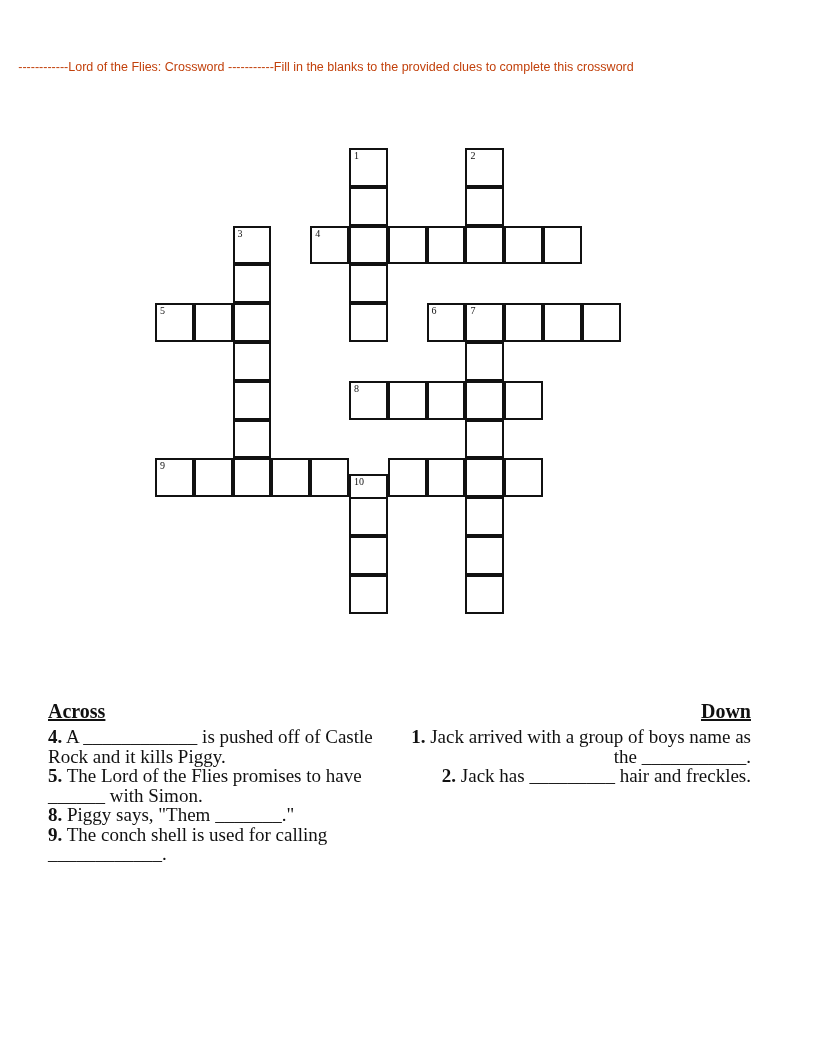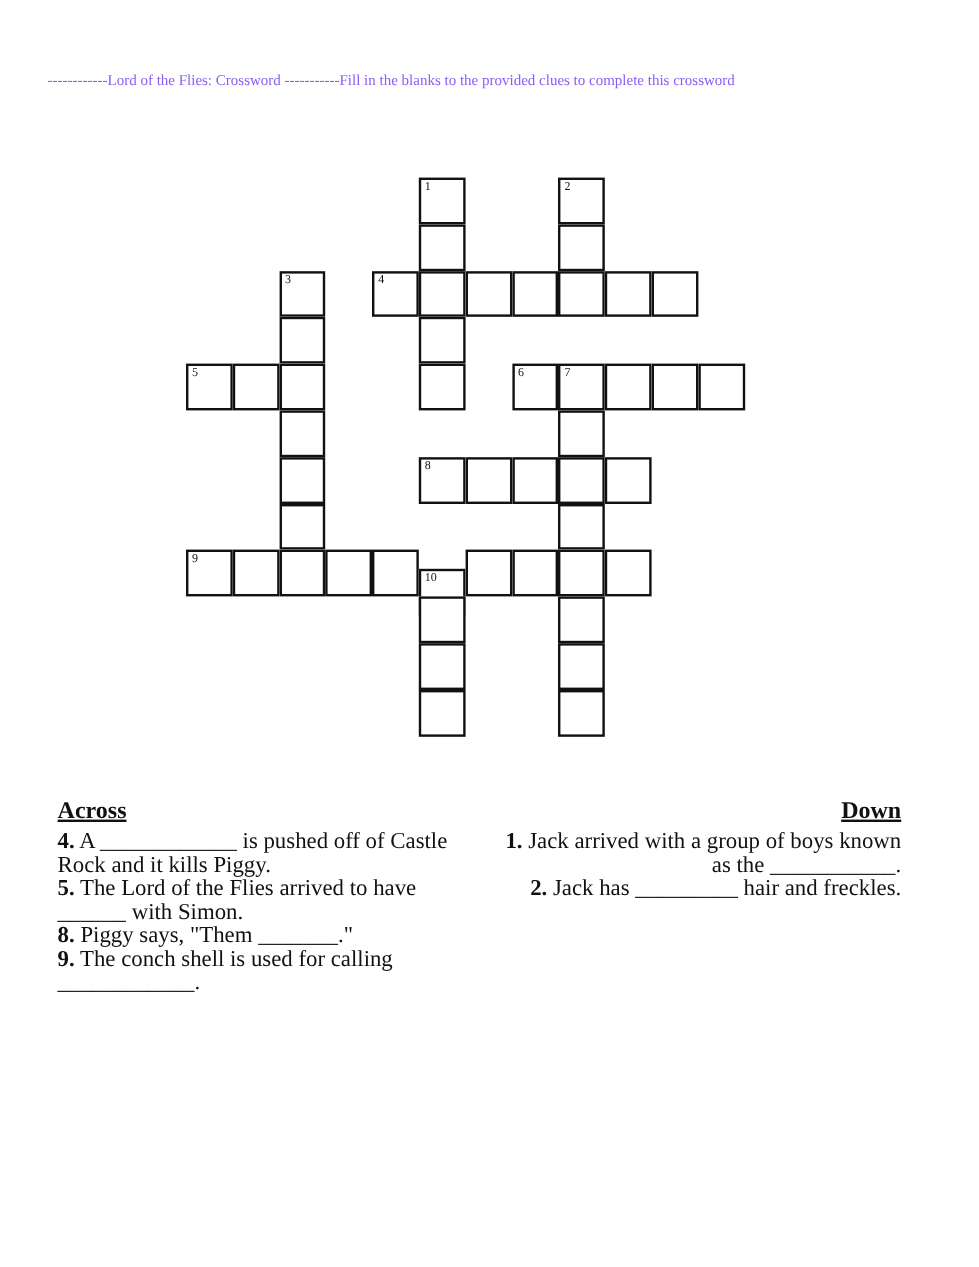--- a/index.html
+++ b/index.html
@@ -1,21 +1,21 @@
 <!DOCTYPE html>
 <html><head>
   <meta charset="utf-8">
   <style>
     html, body { margin: 0; padding: 0; background: #ffffff; }
     body { width: 816px; height: 1056px; position: relative; overflow: hidden; color: #111; font-family: "DejaVu Serif", "Liberation Serif", serif; }
-    .header { position: absolute; top: 60px; left: 0; width: 652px; text-align: center; font-family: Liberation Serif, serif; font-size: 12.5px; color: #8b5cf6; white-space: nowrap; }
+    .header { position: absolute; top: 60px; left: 0; width: 652px; text-align: center; font-family: Liberation Sans, sans-serif; font-size: 12.5px; color: #c2410c; white-space: nowrap; }
     .grid { position: absolute; left: 0; top: 0; width: 816px; height: 660px; }
     .cell { position: absolute; width: 38.8px; height: 38.8px; box-sizing: border-box; border: 2px solid #111; background: #fff; }
     .cell .num { position: absolute; left: 3px; top: 1px; font-family: "Liberation Serif", serif; font-size: 10px; line-height: 10px; color: #111; }
-    .clues { position: absolute; top: 665px; font-family: "Liberation Serif", serif; font-size: 19px; line-height: 19.5px; color: #111; }
+    .clues { position: absolute; top: 700px; font-family: "Liberation Serif", serif; font-size: 19px; line-height: 19.5px; color: #111; }
     .clues.across { left: 48px; width: 340px; }
     .clues.down { left: 411px; width: 340px; text-align: right; }
     .clues h3 { margin: 0 0 5px 0; font-size: 20px; font-weight: bold; text-decoration: underline; line-height: 22px; }
     .clue { margin: 0 0 0 0; }
     .clue b { font-weight: bold; }
   </style>
 </head>
 <body>
 
 <div class="header">------------Lord of the Flies: Crossword -----------Fill in the blanks to the provided clues to complete this crossword</div>
@@ -88,22 +88,22 @@
     <div class="cell" style="left: 426.6px; top: 458.4px;"></div>
     <div class="cell" style="left: 504.2px; top: 458.4px;"></div>
     <div class="cell" style="left: 349px; top: 497.2px;"></div>
     <div class="cell" style="left: 349px; top: 536px;"></div>
     <div class="cell" style="left: 349px; top: 574.8px;"></div>
   </div>
 
 <div class="clues across">
   <h3>Across</h3>
   <div class="clue"><b>4.</b><span> A ____________ is pushed off of Castle Rock and it kills Piggy.</span></div>
-  <div class="clue"><b>5.</b><span> The Lord of the Flies arrived to have ______ with Simon.</span></div>
+  <div class="clue"><b>5.</b><span> The Lord of the Flies promises to have ______ with Simon.</span></div>
   <div class="clue"><b>8.</b><span> Piggy says, "Them _______."</span></div>
   <div class="clue"><b>9.</b><span> The conch shell is used for calling ____________.</span></div>
 </div>
 
 <div class="clues down">
   <h3>Down</h3>
-  <div class="clue"><b>1.</b><span> Jack arrived with a group of boys known as the ___________.</span></div>
+  <div class="clue"><b>1.</b><span> Jack arrived with a group of boys name as the ___________.</span></div>
   <div class="clue"><b>2.</b><span> Jack has _________ hair and freckles.</span></div>
 </div>
 
 </body></html>

